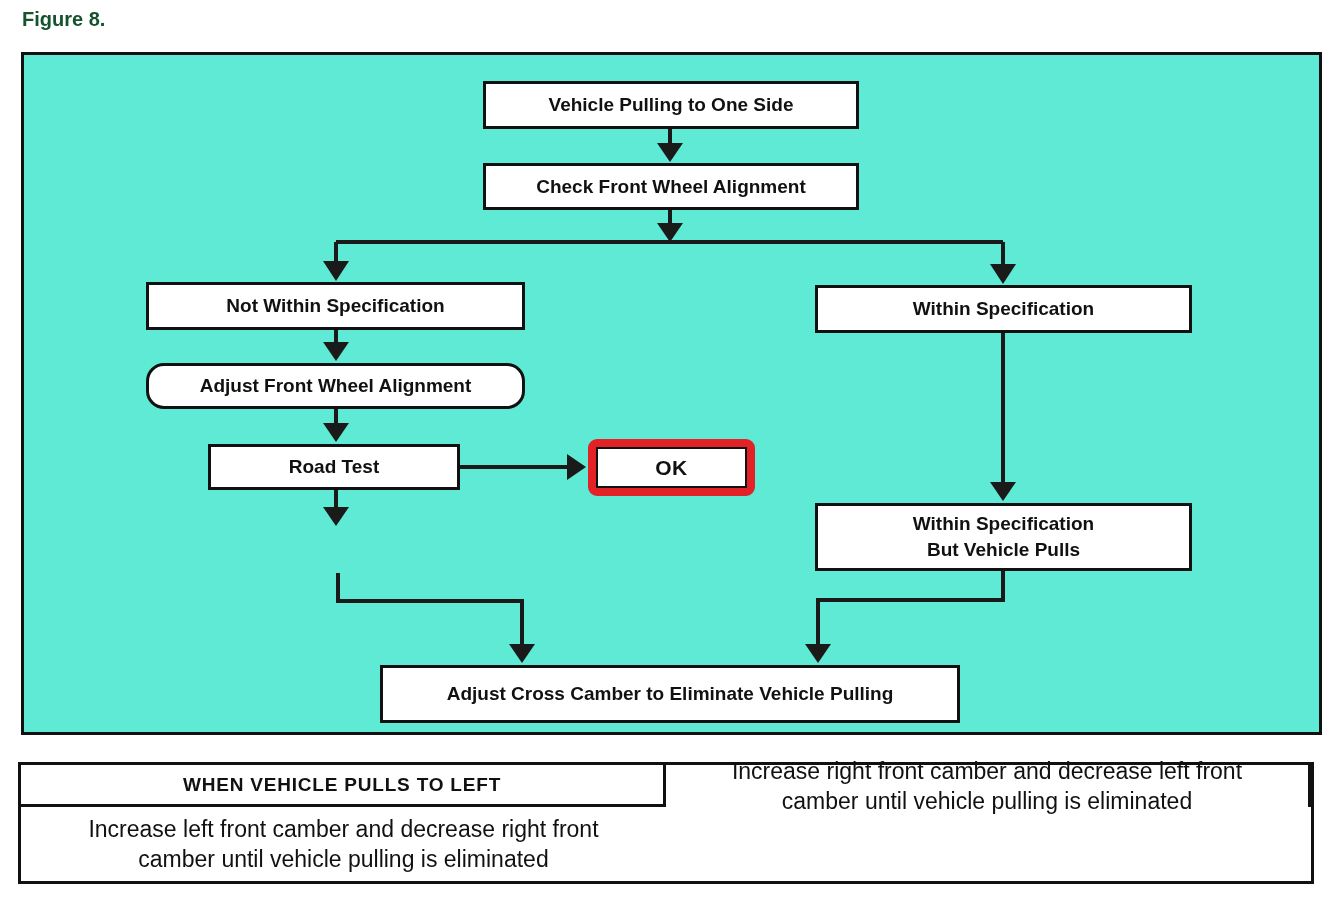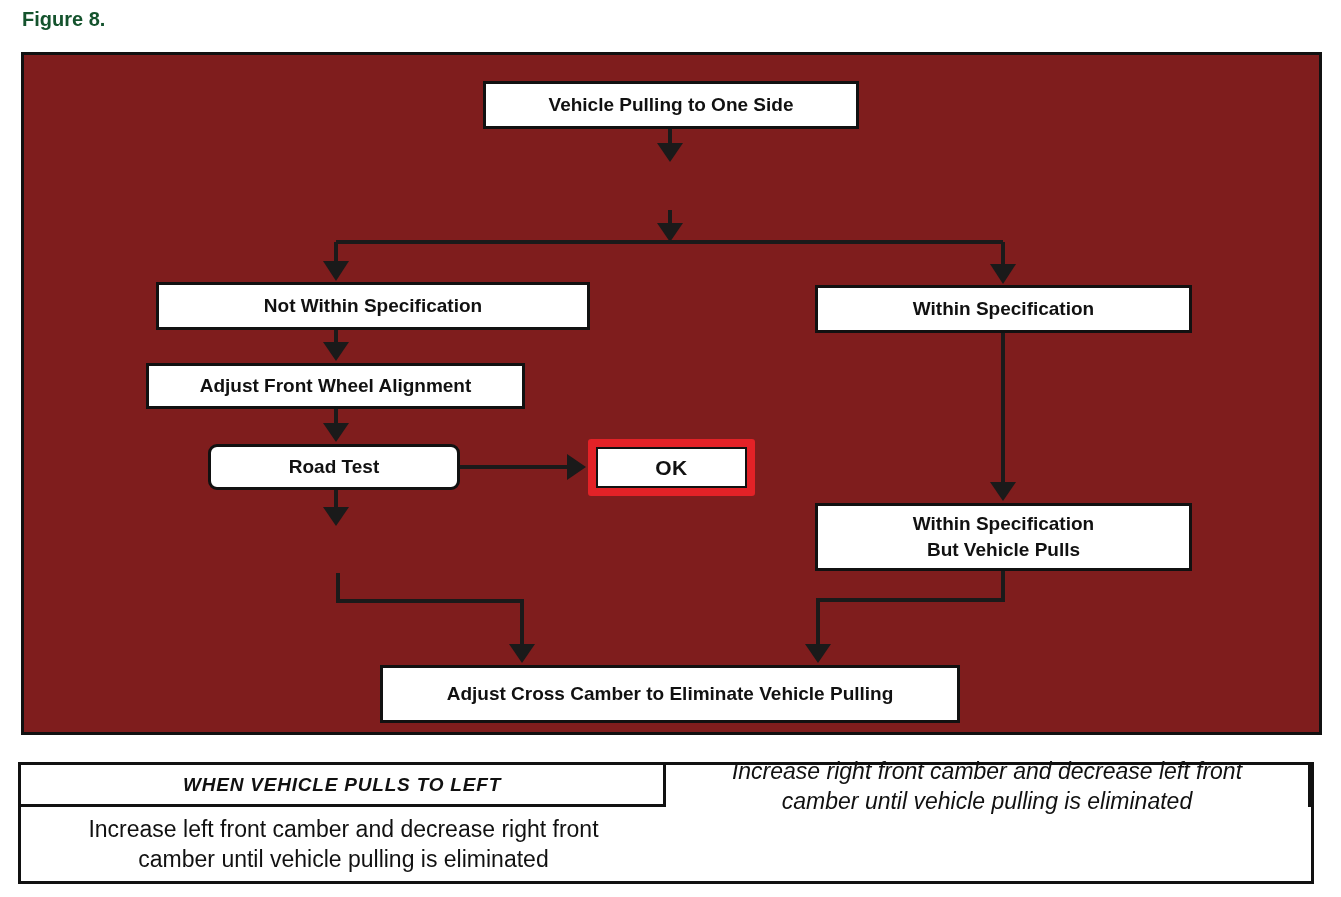--- a/index.html
+++ b/index.html
@@ -15,55 +15,55 @@
     position: absolute; left: 22px; top: 8px;
     font-size: 20px; font-weight: bold; color: #14532d;
   }
 
   
   .flow-frame {
     position: absolute; left: 21px; top: 52px;
     width: 1301px; height: 683px;
     border: 3px solid #111111;
     box-sizing: border-box;
-    background: #7f1d1d;
+    background: #5eead4;
   }
   .flow-frame svg.connectors {
     position: absolute; left: 0; top: 0;
     width: 1295px; height: 677px;
   }
 
   .node {
     position: absolute;
     box-sizing: border-box;
     border: 3px solid #111111;
     background: #ffffff;
     display: flex; align-items: center; justify-content: center;
     text-align: center;
     font-weight: bold; font-size: 19px; color: #111111;
     line-height: 1.35;
     white-space: pre-line;
   }
 
   .n-vehicle-pulling   { left: 459px; top:  26px; width: 376px; height: 48px; }
   .n-check-alignment   { left: 459px; top: 108px; width: 376px; height: 47px; }
-  .n-not-within        { left: 122px; top: 227px; width: 434px; height: 48px; margin-left: 10px; }
-  .n-adjust-alignment  { left: 122px; top: 308px; width: 379px; height: 46px; }
-  .n-road-test         { left: 184px; top: 389px; width: 252px; height: 46px; border-radius: 9px; }
+  .n-not-within        { left: 122px; top: 227px; width: 379px; height: 48px; }
+  .n-adjust-alignment  { left: 122px; top: 308px; width: 379px; height: 46px; border-radius: 18px; }
+  .n-road-test         { left: 184px; top: 389px; width: 252px; height: 46px; }
   .n-vehicle-still     { left: 122px; top: 473px; width: 379px; height: 45px; }
   .n-within-spec       { left: 791px; top: 230px; width: 377px; height: 48px; }
   .n-within-but-pulls  { left: 791px; top: 448px; width: 377px; height: 68px; }
   .n-adjust-camber     { left: 356px; top: 610px; width: 580px; height: 58px; }
 
   .ok-box {
     position: absolute; left: 564px; top: 384px;
     width: 167px; height: 57px;
     box-sizing: border-box;
     border: 8px solid #e32227;
-    border-radius: 3px;
+    border-radius: 9px;
     background: #ffffff;
   }
   .ok-inner {
     box-sizing: border-box;
     width: 100%; height: 100%;
     border: 2px solid #111111;
     display: flex; align-items: center; justify-content: center;
     font-weight: bold; font-size: 21px; color: #111111;
     letter-spacing: 0.5px;
   }
@@ -84,21 +84,21 @@
     display: flex; align-items: center; justify-content: center;
     text-align: center; color: #111111;
   }
   .camber-table .head {
     font-weight: bold; font-size: 19px; letter-spacing: 0.8px;
     border-bottom: 3px solid #111111;
   }
   .camber-table .bodycell {
     font-size: 23px; line-height: 30px; white-space: pre-line;
   }
-  .camber-table .col-left { border-right: 3px solid #111111; font-style: italic; }
+  .camber-table .col-left { border-right: 3px solid #111111; }
 
   .stroke { stroke: #1a1a1a; stroke-width: 4; fill: none; }
   .arrow  { fill: #1a1a1a; stroke: none; }
 </style>
 </head>
 <body>
 
 <div class="stage">
 
   <div class="figure-label">Figure 8.</div>
@@ -137,20 +137,21 @@
 
       <polyline class="stroke" points="314,518 314,546 498,546 498,591"></polyline>
       <polygon class="arrow" points="485,589 511,589 498,608"></polygon>
 
       <polyline class="stroke" points="979,516 979,545 794,545 794,591"></polyline>
       <polygon class="arrow" points="781,589 807,589 794,608"></polygon>
     </svg>
 
     <div class="node n-vehicle-pulling">Vehicle Pulling to One Side</div>
 
+    <div class="node n-check-alignment">Check Front Wheel Alignment</div>
 
     <div class="node n-not-within">Not Within Specification</div>
 
     <div class="node n-adjust-alignment">Adjust Front Wheel Alignment</div>
 
     <div class="node n-road-test">Road Test</div>
 
     <div class="ok-box">
       <div class="ok-inner">OK</div>
     </div>

